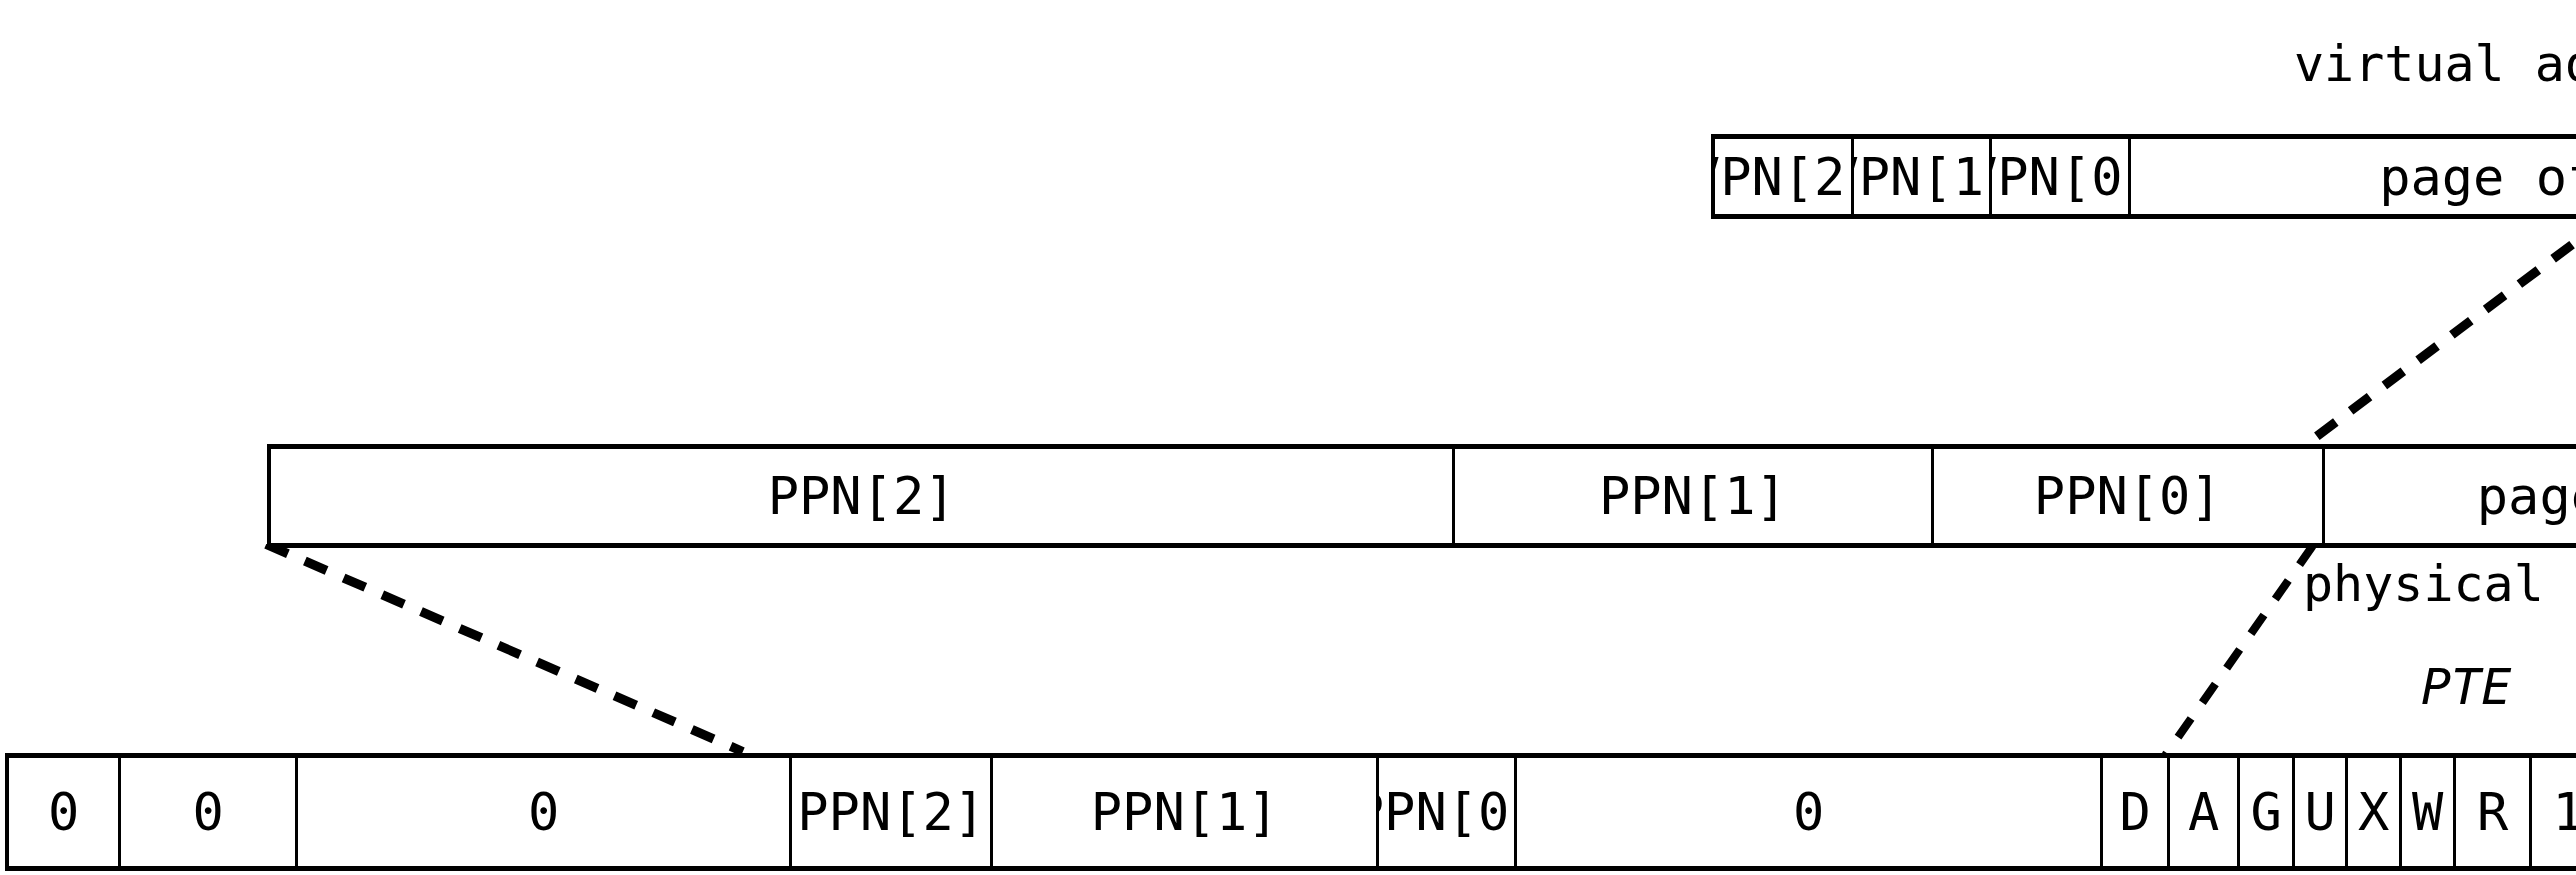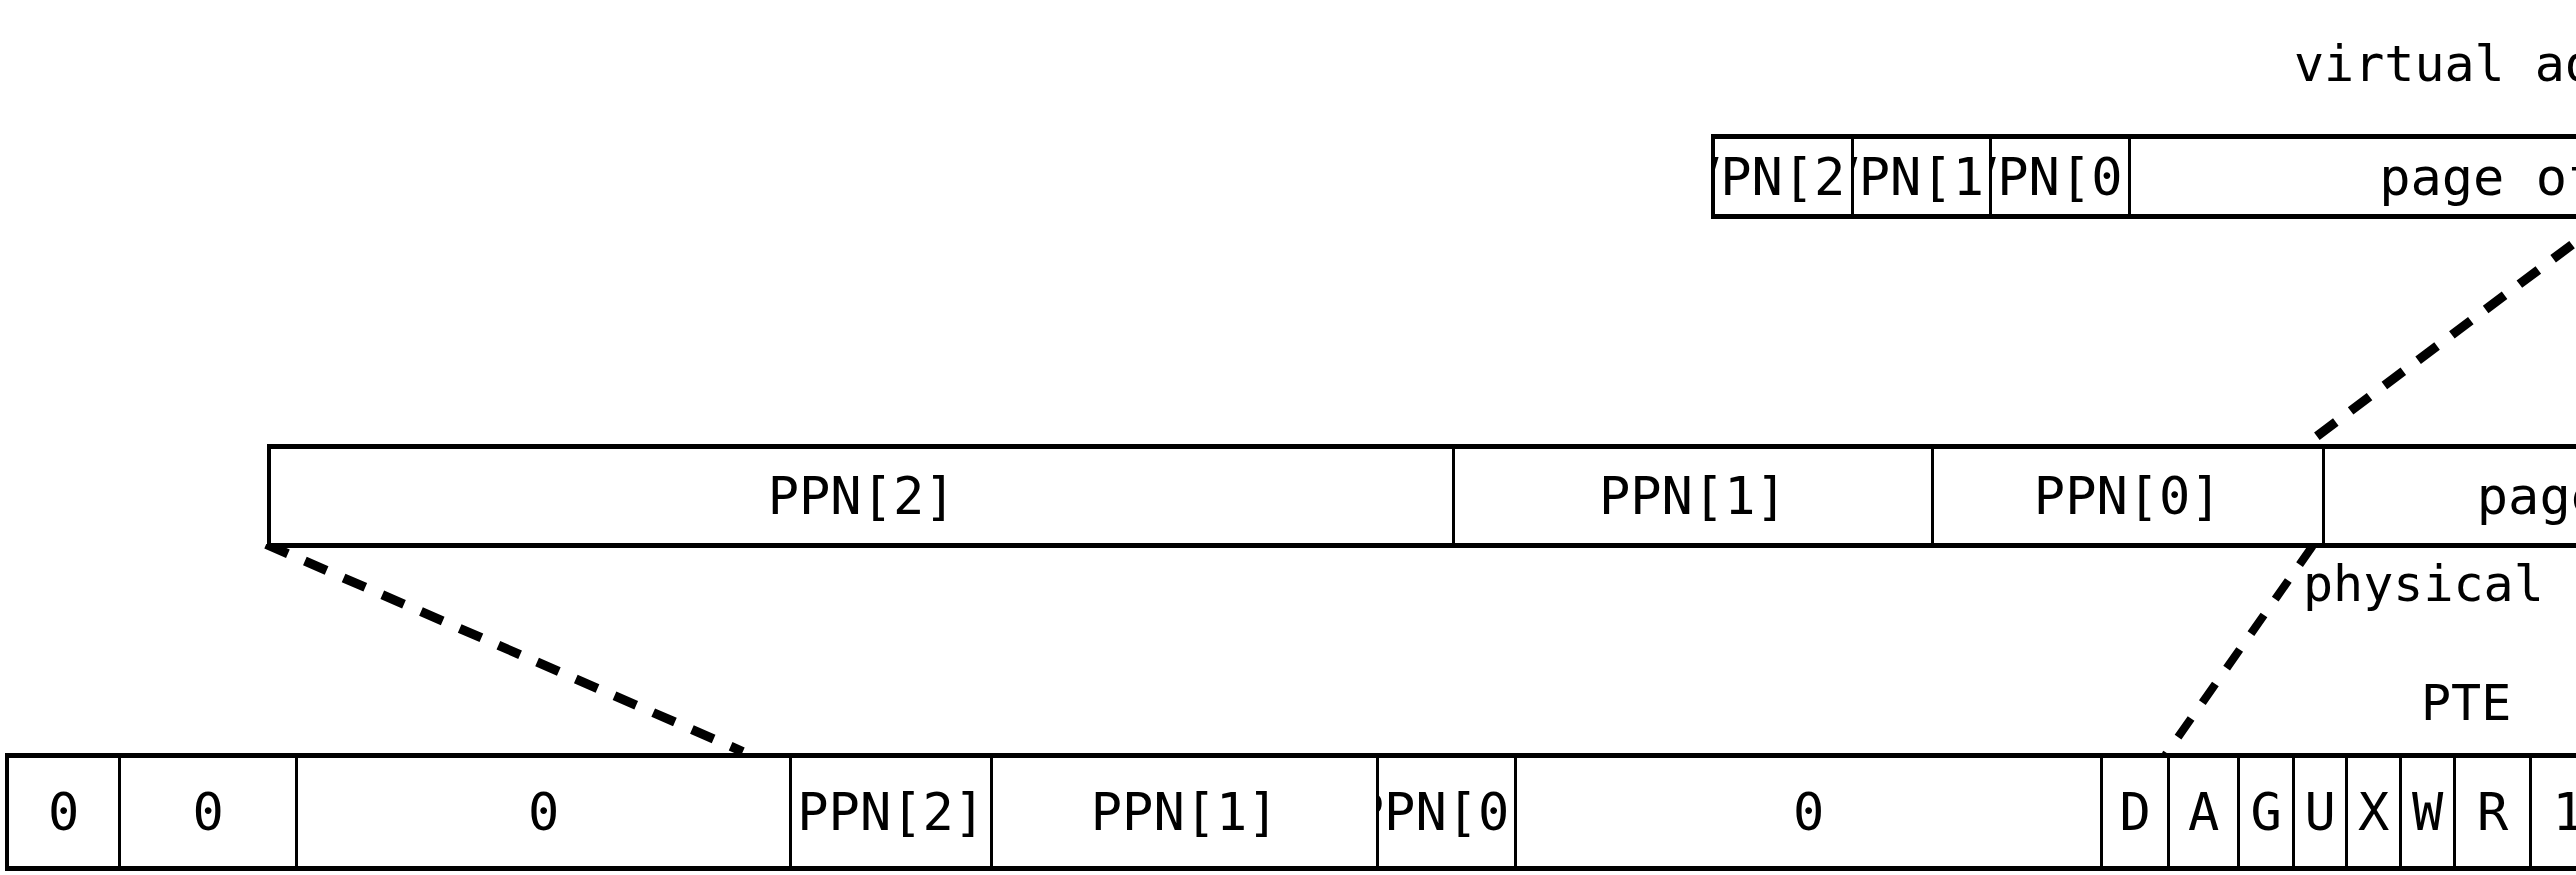--- a/index.html
+++ b/index.html
@@ -120,21 +120,21 @@
   <div class="label" style="left:2303px; top:559px;">physical address</div>
 
   <svg class="leader" style="left:260px; top:544px; width:489px; height:214px;" viewBox="0 0 950 415">
     <line x1="12" y1="0" x2="938" y2="403"></line>
   </svg>
 
   <svg class="leader thin" style="left:2159px; top:546px; width:160px; height:211px;" viewBox="0 0 310 410">
     <line x1="298" y1="0" x2="12" y2="406"></line>
   </svg>
 
-  <div class="label" style="left:2421px; top:678px;">PTE</div>
+  <div class="label" style="left:2421px; top:662px;font-style:italic;">PTE</div>
 
   <div class="bitrow" id="pte-row">
     <div class="cell" style="width:112px;">0</div>
     <div class="cell" style="width:177px;">0</div>
     <div class="cell" style="width:494px;">0</div>
     <div class="cell" style="width:201px;">PPN[2]</div>
     <div class="cell" style="width:386px;">PPN[1]</div>
     <div class="cell" style="width:138px;">PPN[0]</div>
     <div class="cell" style="width:586px;">0</div>
     <div class="cell" style="width:67px;">D</div>

